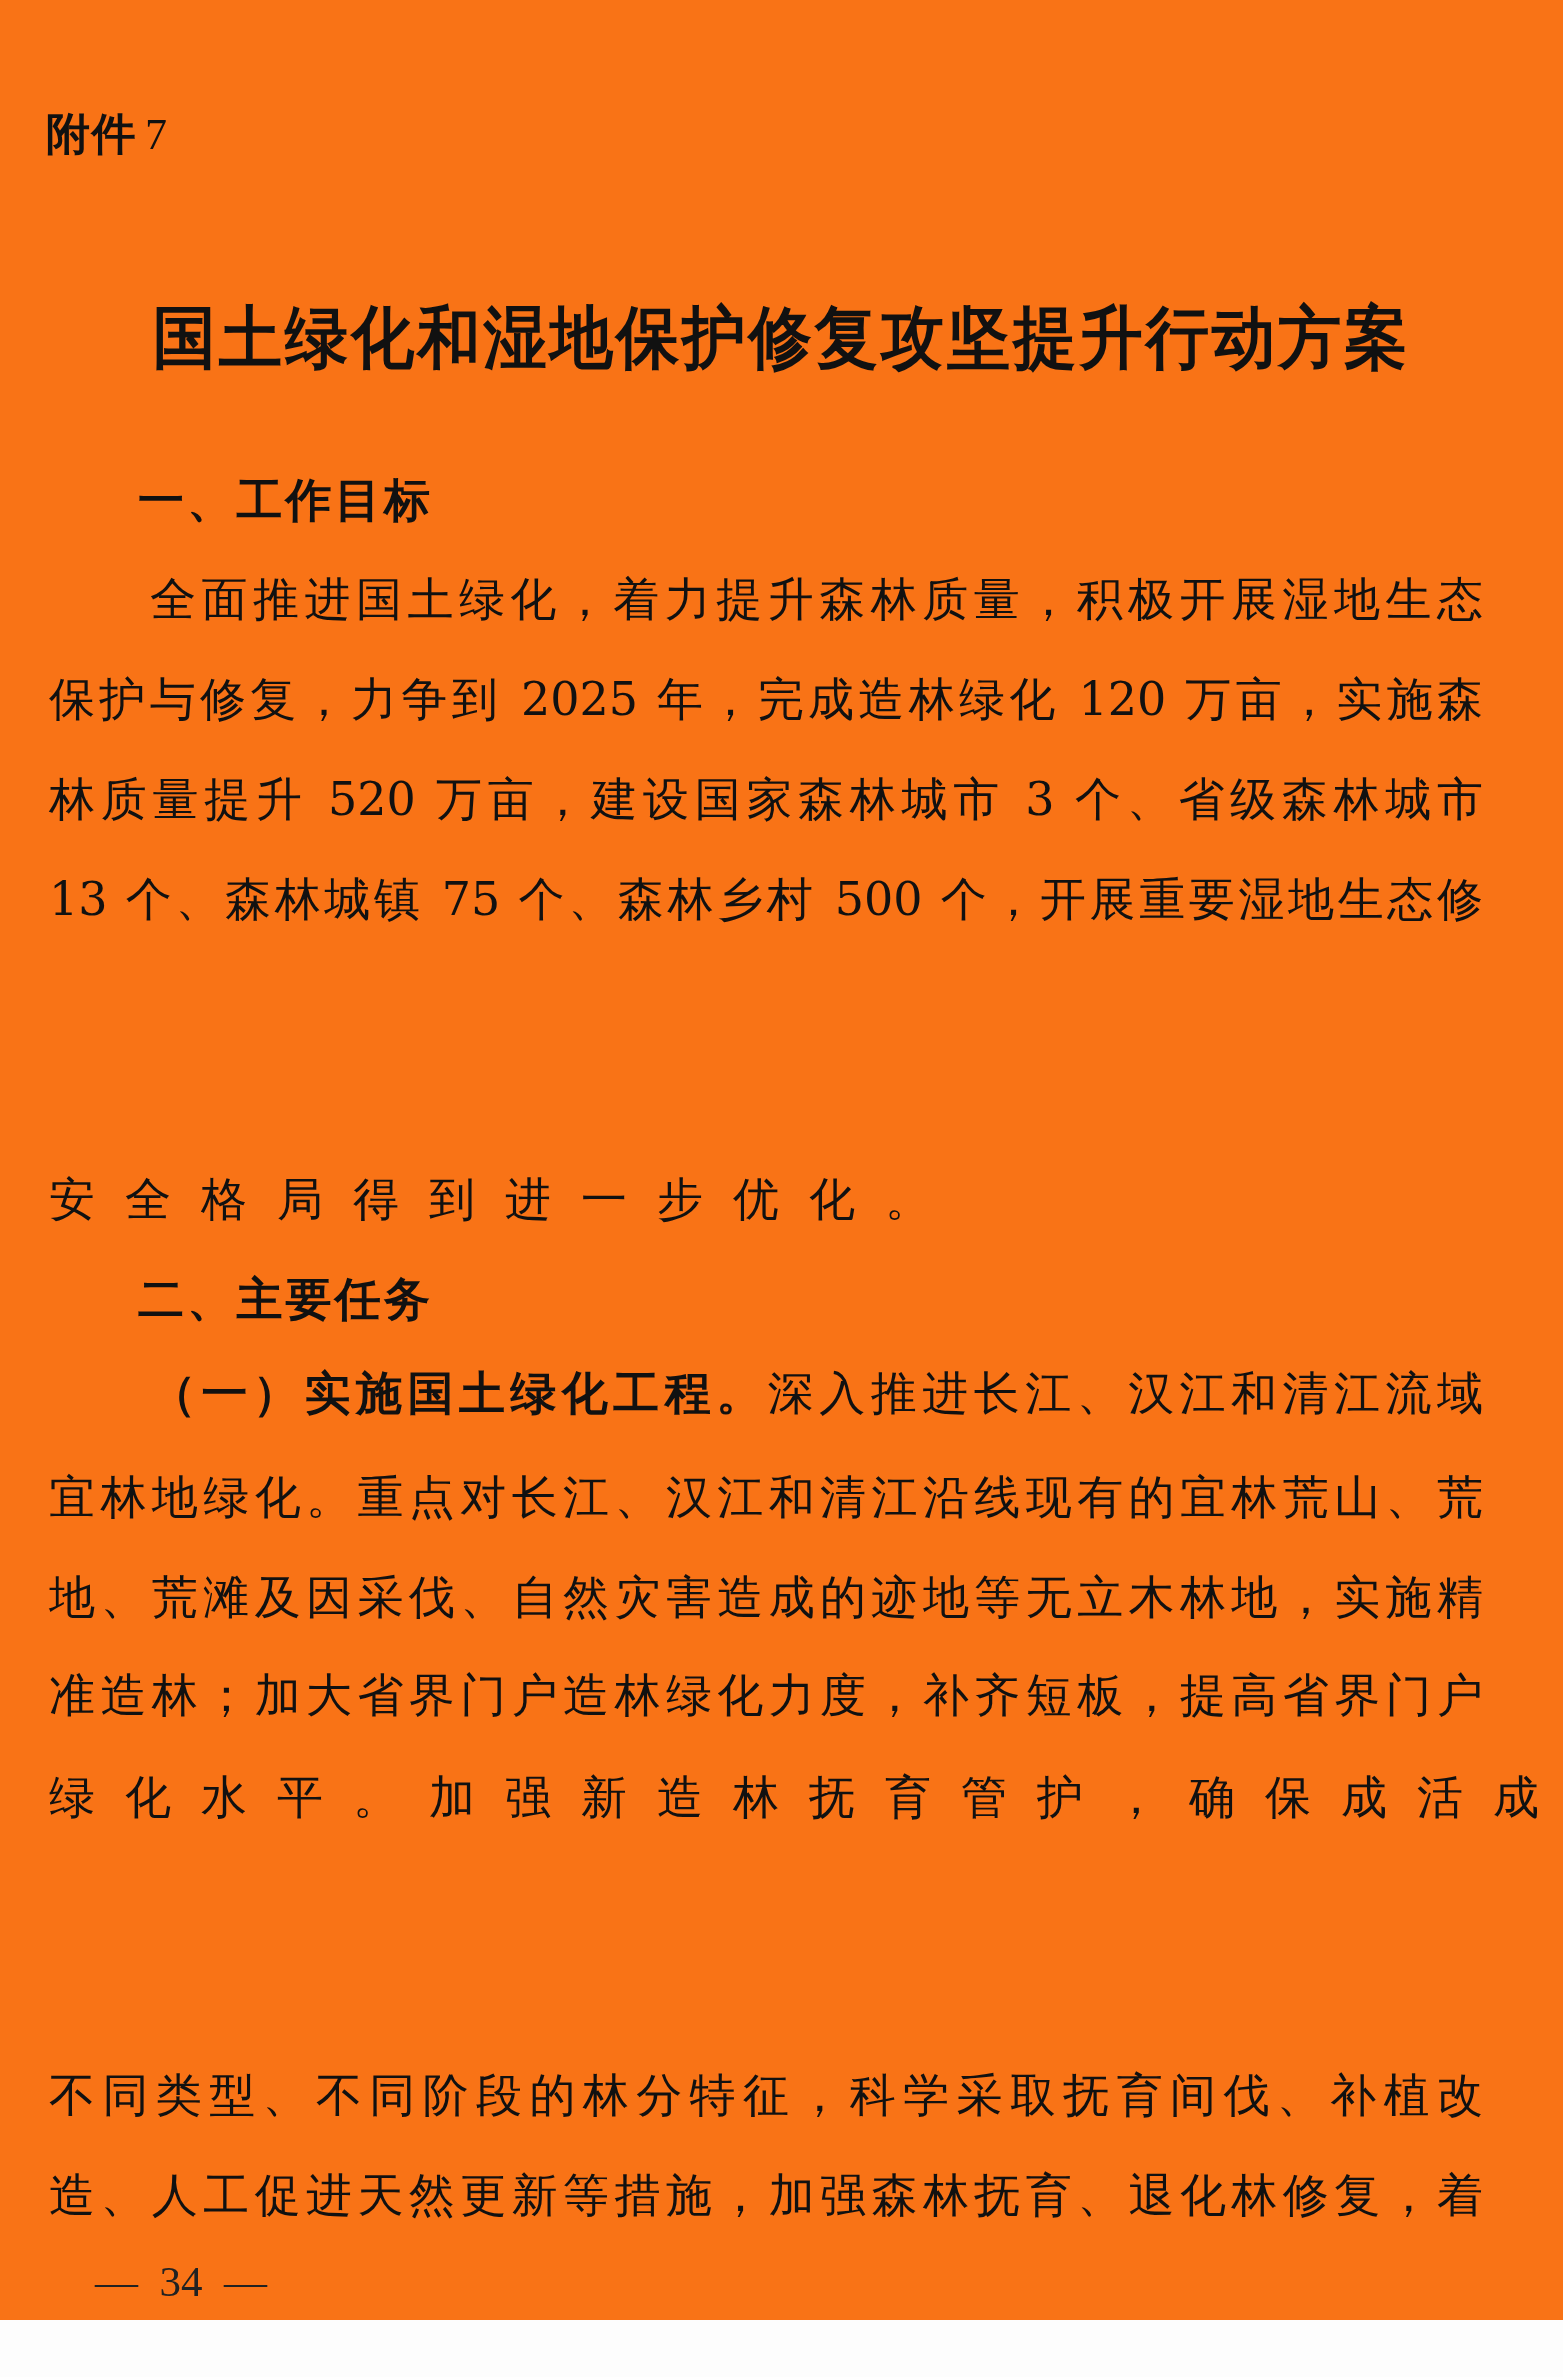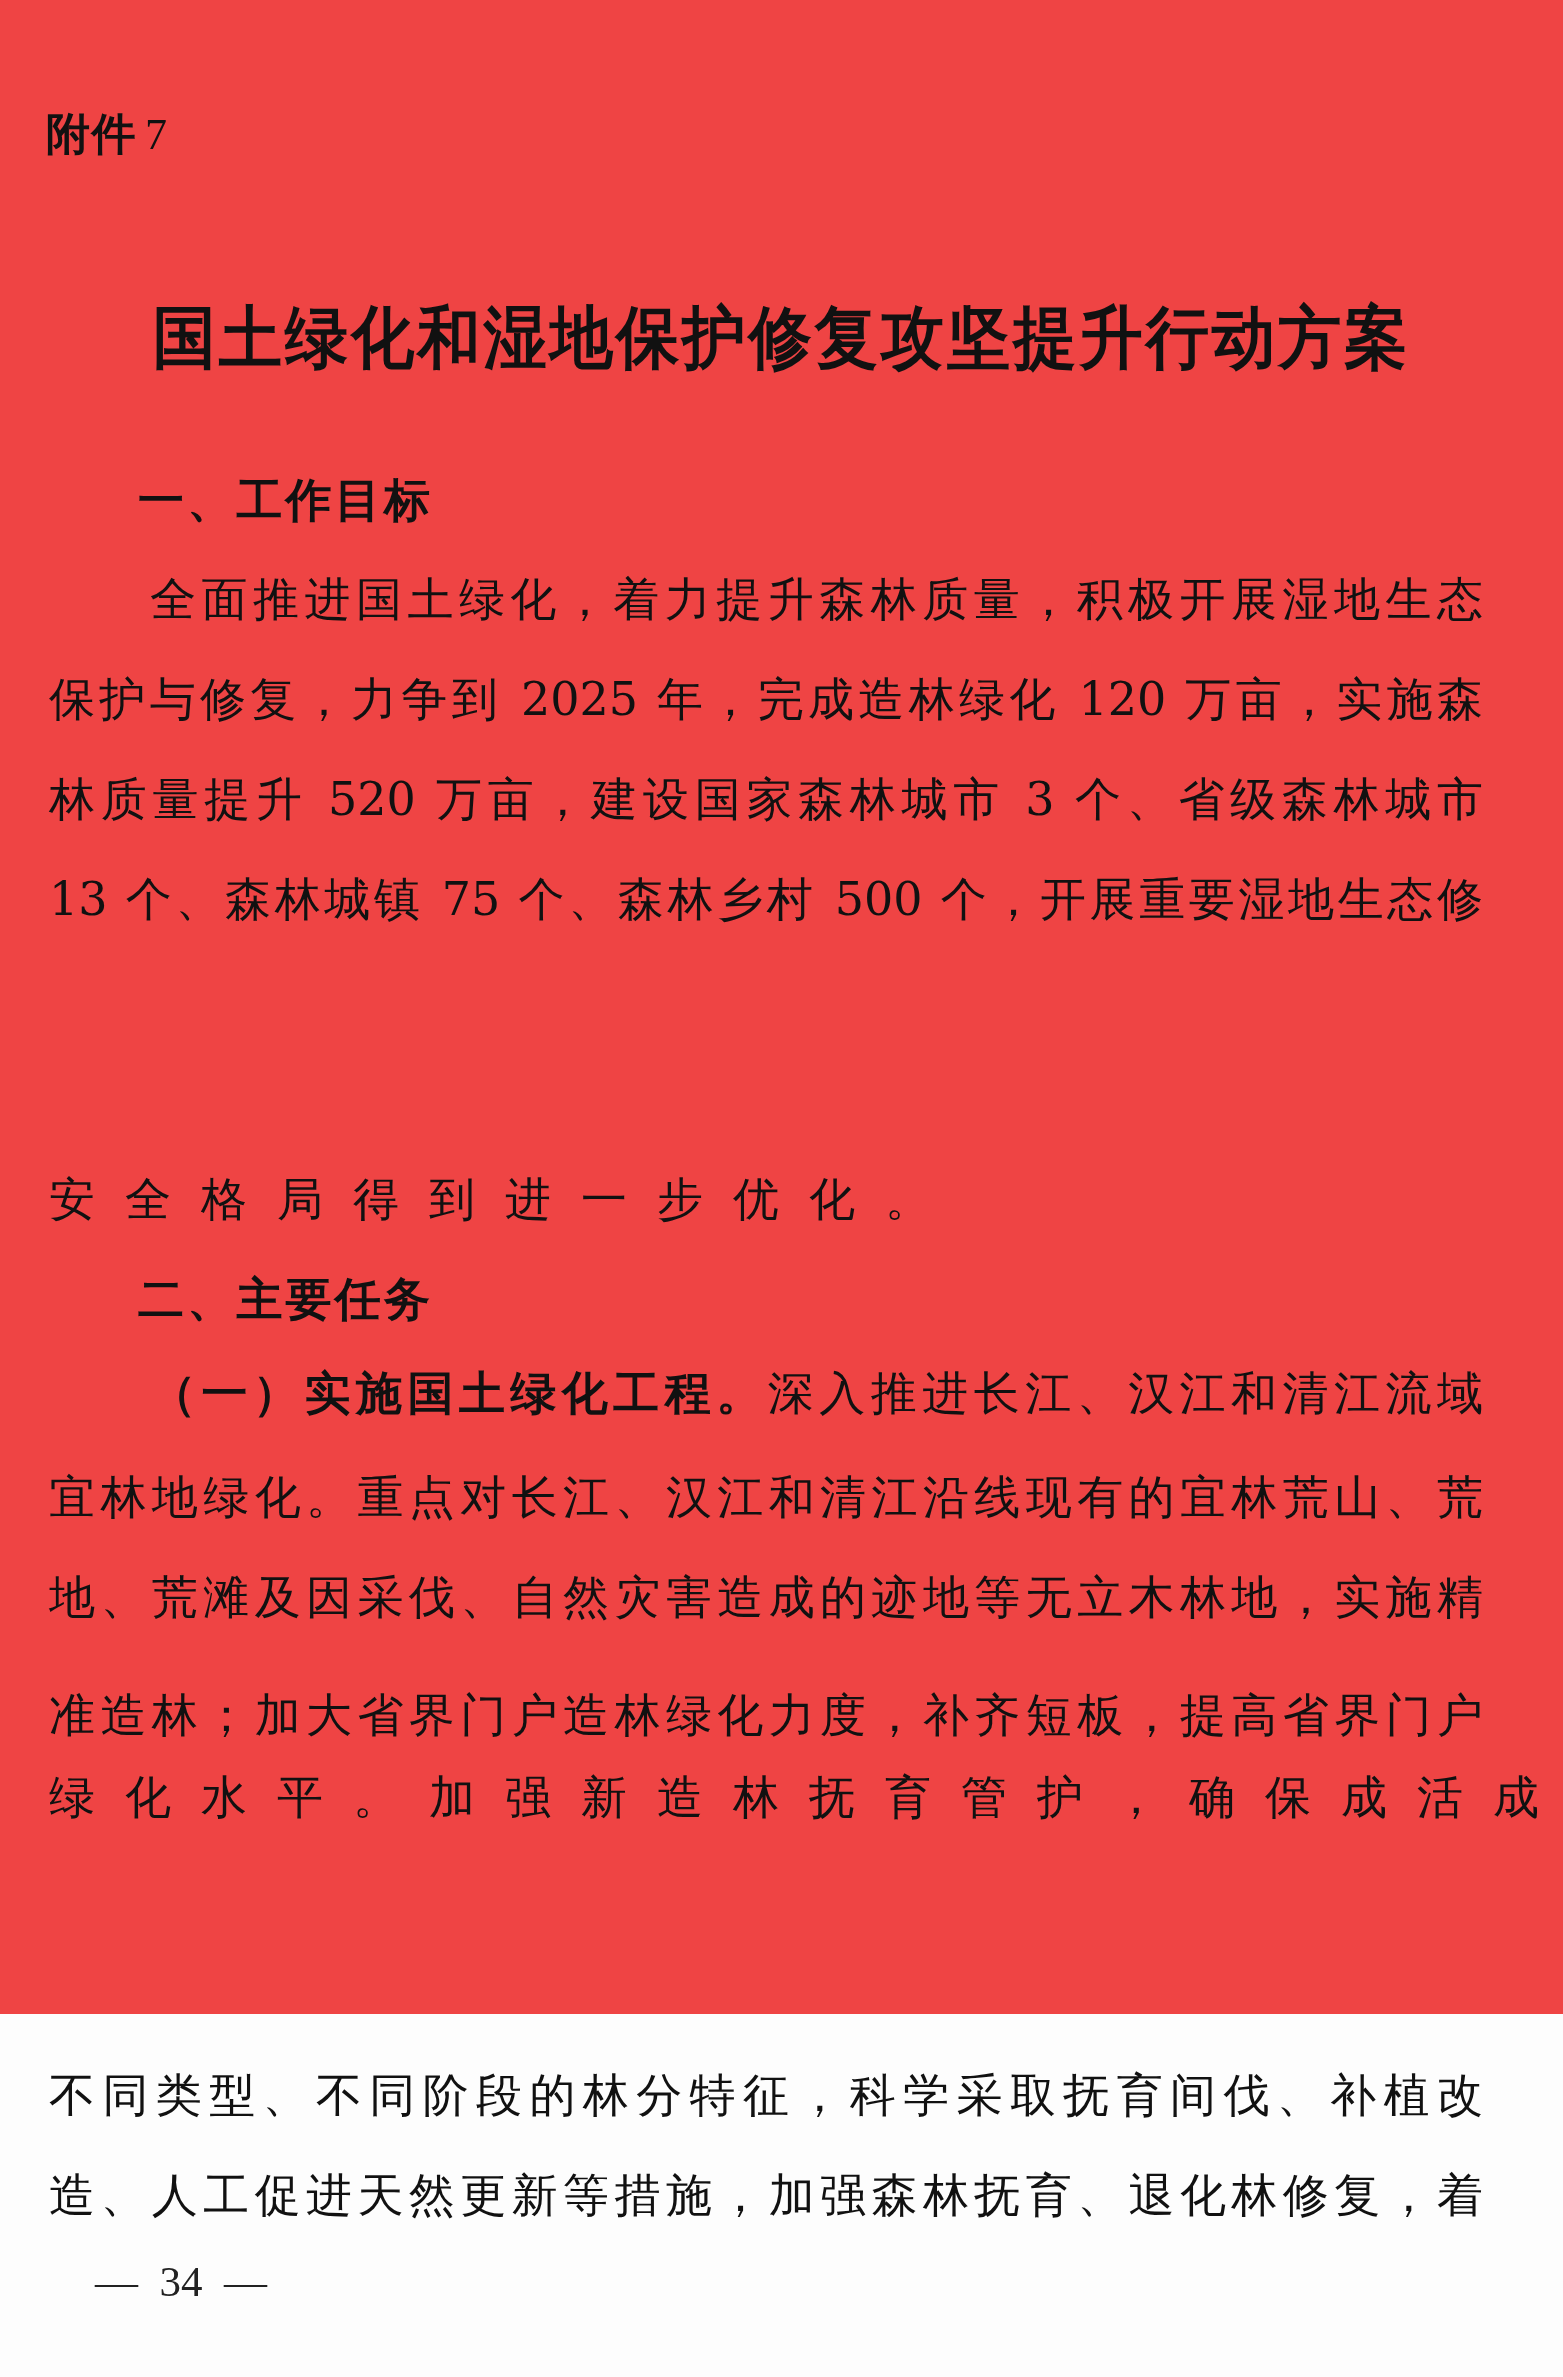--- a/index.html
+++ b/index.html
@@ -12,22 +12,22 @@
       height: 2377px;
       position: relative;
       overflow: hidden;
       color: #111111;
       font-family: "DejaVu Serif", "Liberation Serif", serif;
     }
     .page {
       position: absolute;
       left: 0; top: 0;
       width: 1563px;
-      height: 2014px;
-      background: #ef4444;
+      height: 2320px;
+      background: #f97316;
     }
     .attachment-label {
       position: absolute;
       left: 46px;
       top: 106px;
       font-family: "DejaVu Sans", "Liberation Sans", sans-serif;
       font-weight: bold;
       font-size: 44px;
       letter-spacing: 1.6px;
       line-height: 55px;
@@ -107,21 +107,21 @@
   <div class="line" style="top:672px;">保护与修复，力争到 2025 年，完成造林绿化 120 万亩，实施森</div>
   <div class="line" style="top:772px;">林质量提升 520 万亩，建设国家森林城市 3 个、省级森林城市</div>
   <div class="line" style="top:872px;">13 个、森林城镇 75 个、森林乡村 500 个，开展重要湿地生态修</div>
   <div class="line last" style="top:1172px;">安全格局得到进一步优化。</div>
 
   <div class="section-heading" style="top:1272px;">二、主要任务</div>
 
   <div class="line indent" style="top:1366px;"><span class="subhead">（一）实施国土绿化工程。</span><span>深入推进长江、汉江和清江流域</span></div>
   <div class="line" style="top:1470px;">宜林地绿化。重点对长江、汉江和清江沿线现有的宜林荒山、荒</div>
   <div class="line" style="top:1570px;">地、荒滩及因采伐、自然灾害造成的迹地等无立木林地，实施精</div>
-  <div class="line" style="top:1668px;margin-top:20px;">准造林；加大省界门户造林绿化力度，补齐短板，提高省界门户</div>
+  <div class="line" style="top:1668px;">准造林；加大省界门户造林绿化力度，补齐短板，提高省界门户</div>
   <div class="line last" style="top:1770px;">绿化水平。加强新造林抚育管护，确保成活成林。</div>
 
   <div class="line" style="top:2068px;">不同类型、不同阶段的林分特征，科学采取抚育间伐、补植改</div>
   <div class="line" style="top:2168px;">造、人工促进天然更新等措施，加强森林抚育、退化林修复，着</div>
 
   <div class="page-number">—  34  —</div>
 
 </div>
 
 

